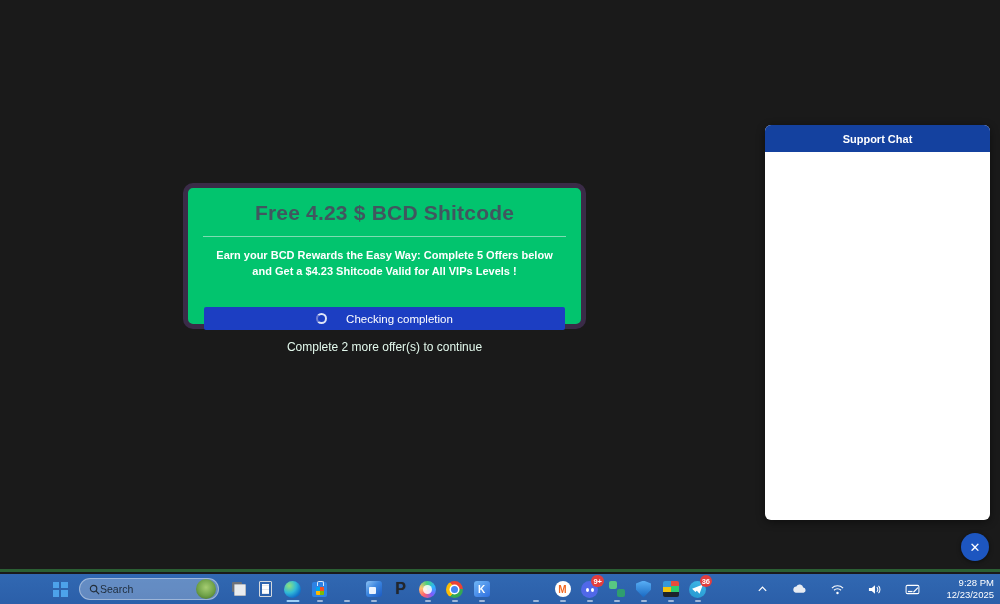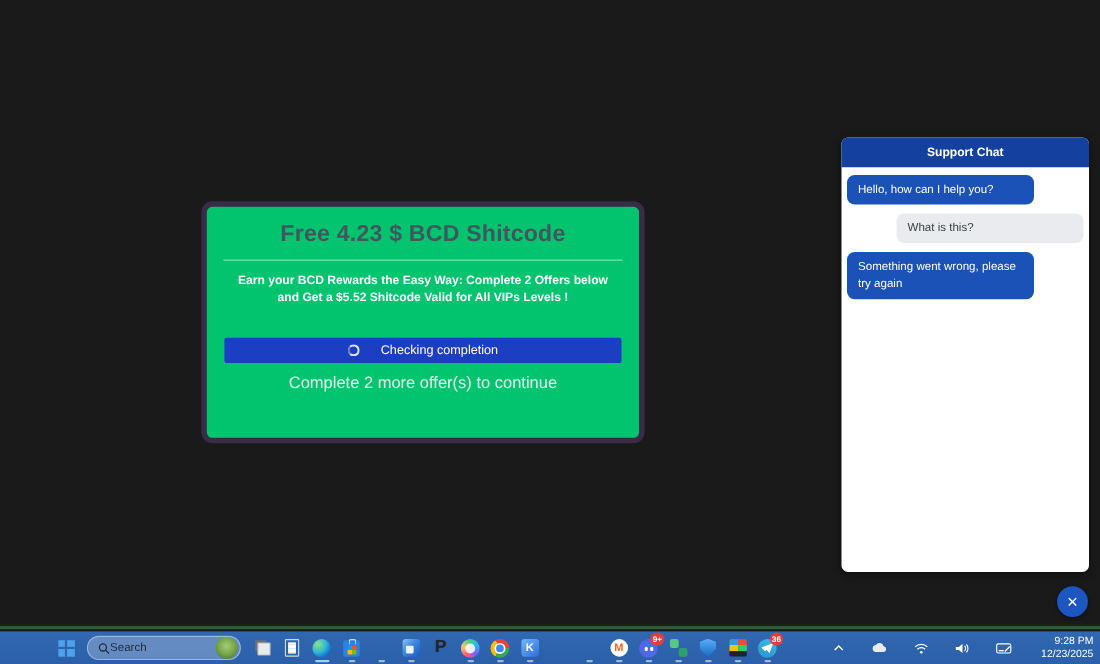--- a/index.html
+++ b/index.html
@@ -1,21 +1,21 @@
 <!DOCTYPE html>
 <html><head>
 <meta charset="utf-8">
 <style>
   * { margin:0; padding:0; box-sizing:border-box; }
   html,body { width:1000px; height:604px; overflow:hidden; }
   body { position:relative; background:#1a1a1a; font-family:"Liberation Sans", sans-serif; }
 
   
   .offer-card {
-    position:absolute; left:183px; top:183px; width:403px; height:220px;
+    position:absolute; left:183px; top:183px; width:403px; height:146px;
     background:#02c46e; border:5px solid #3a2b47; border-radius:10px;
     text-align:center;
   }
   .offer-title {
     margin-top:13px; font-size:21px; font-weight:bold; color:#41565f;
     letter-spacing:.2px;
   }
   .offer-divider { margin:11px 15px 0; border:0; border-top:1px solid rgba(230,240,235,.55); }
   .offer-desc {
     margin:11px 22px 0; font-size:11px; font-weight:bold; color:#ffffff;
@@ -24,21 +24,21 @@
   .offer-btn {
     position:absolute; left:16px; right:16px; top:119px; height:23px;
     background:#1c3ec2; border:none; border-radius:2px; color:#fff;
     font-size:11.5px; font-family:inherit; display:flex; align-items:center;
     justify-content:center; gap:19px; cursor:pointer;
   }
   .spinner {
     width:11px; height:11px; border-radius:50%;
     border:2px solid #dfe5f7; border-left-color:#6d7fd4; display:inline-block;
   }
-  .offer-footnote { position:absolute; left:0; right:0; top:152px; font-size:15px; color:#e3f9ed; }
+  .offer-footnote { position:absolute; left:0; right:0; top:152px; font-size:12px; color:#e3f9ed; }
 
   
   .chat-panel {
     position:absolute; left:765px; top:125px; width:225px; height:395px;
     background:#ffffff; border-radius:6px; box-shadow:0 2px 8px rgba(0,0,0,.45);
     display:flex; flex-direction:column;
   }
   .chat-header {
     height:27px; background:#14419f; border-radius:6px 6px 0 0;
     color:#fff; font-size:11px; font-weight:bold;
@@ -155,37 +155,32 @@
   .tb-tray { position:absolute; right:6px; top:0; height:30px; display:flex; align-items:center; gap:24px; color:#fff; }
   .tray-ic { display:flex; align-items:center; justify-content:center; cursor:pointer; }
   .tb-clock { text-align:right; font-size:9.5px; line-height:1.3; color:#fff; cursor:pointer; margin-left:2px; }
 </style>
 </head>
 <body>
 
 <div class="offer-card">
   <div class="offer-title">Free 4.23 $ BCD Shitcode</div>
   <hr class="offer-divider">
-  <div class="offer-desc">Earn your BCD Rewards the Easy Way: Complete 2 Offers below and Get a $5.52 Shitcode Valid for All VIPs Levels !</div>
+  <div class="offer-desc">Earn your BCD Rewards the Easy Way: Complete 5 Offers below and Get a $4.23 Shitcode Valid for All VIPs Levels !</div>
   <button class="offer-btn">
     <span class="spinner"></span>
     <span>Checking completion</span>
   </button>
   <div class="offer-footnote">Complete 2 more offer(s) to continue</div>
 </div>
 
 <div class="chat-panel">
   <div class="chat-header">
     <span>Support Chat</span>
   </div>
-  <div class="chat-messages">
-      <div class="bubble bot">Hello, how can I help you?</div>
-      <div class="bubble user">What is this?</div>
-      <div class="bubble bot">Something went wrong, please try again</div>
-    </div>
 </div>
 
 <button class="chat-close">
   <span>✕</span>
 </button>
 
 <div class="page-edge"></div>
 
 <div class="taskbar">
   <div class="tb-item tb-start">

